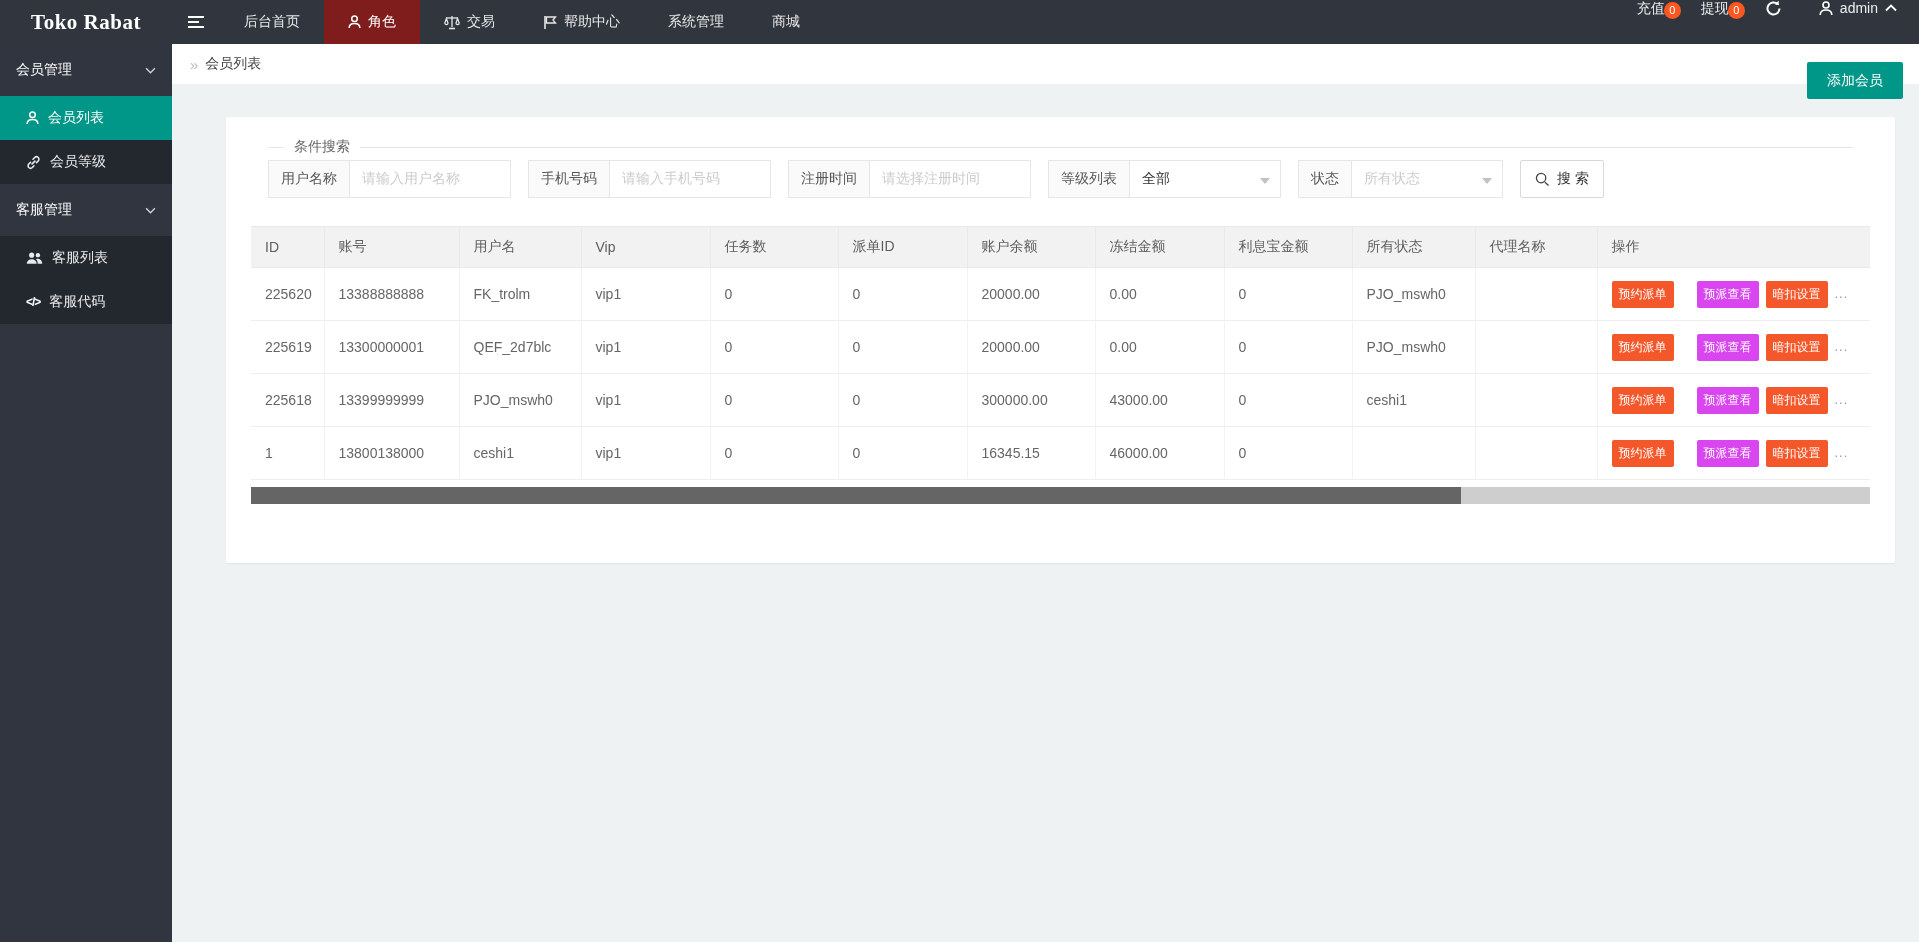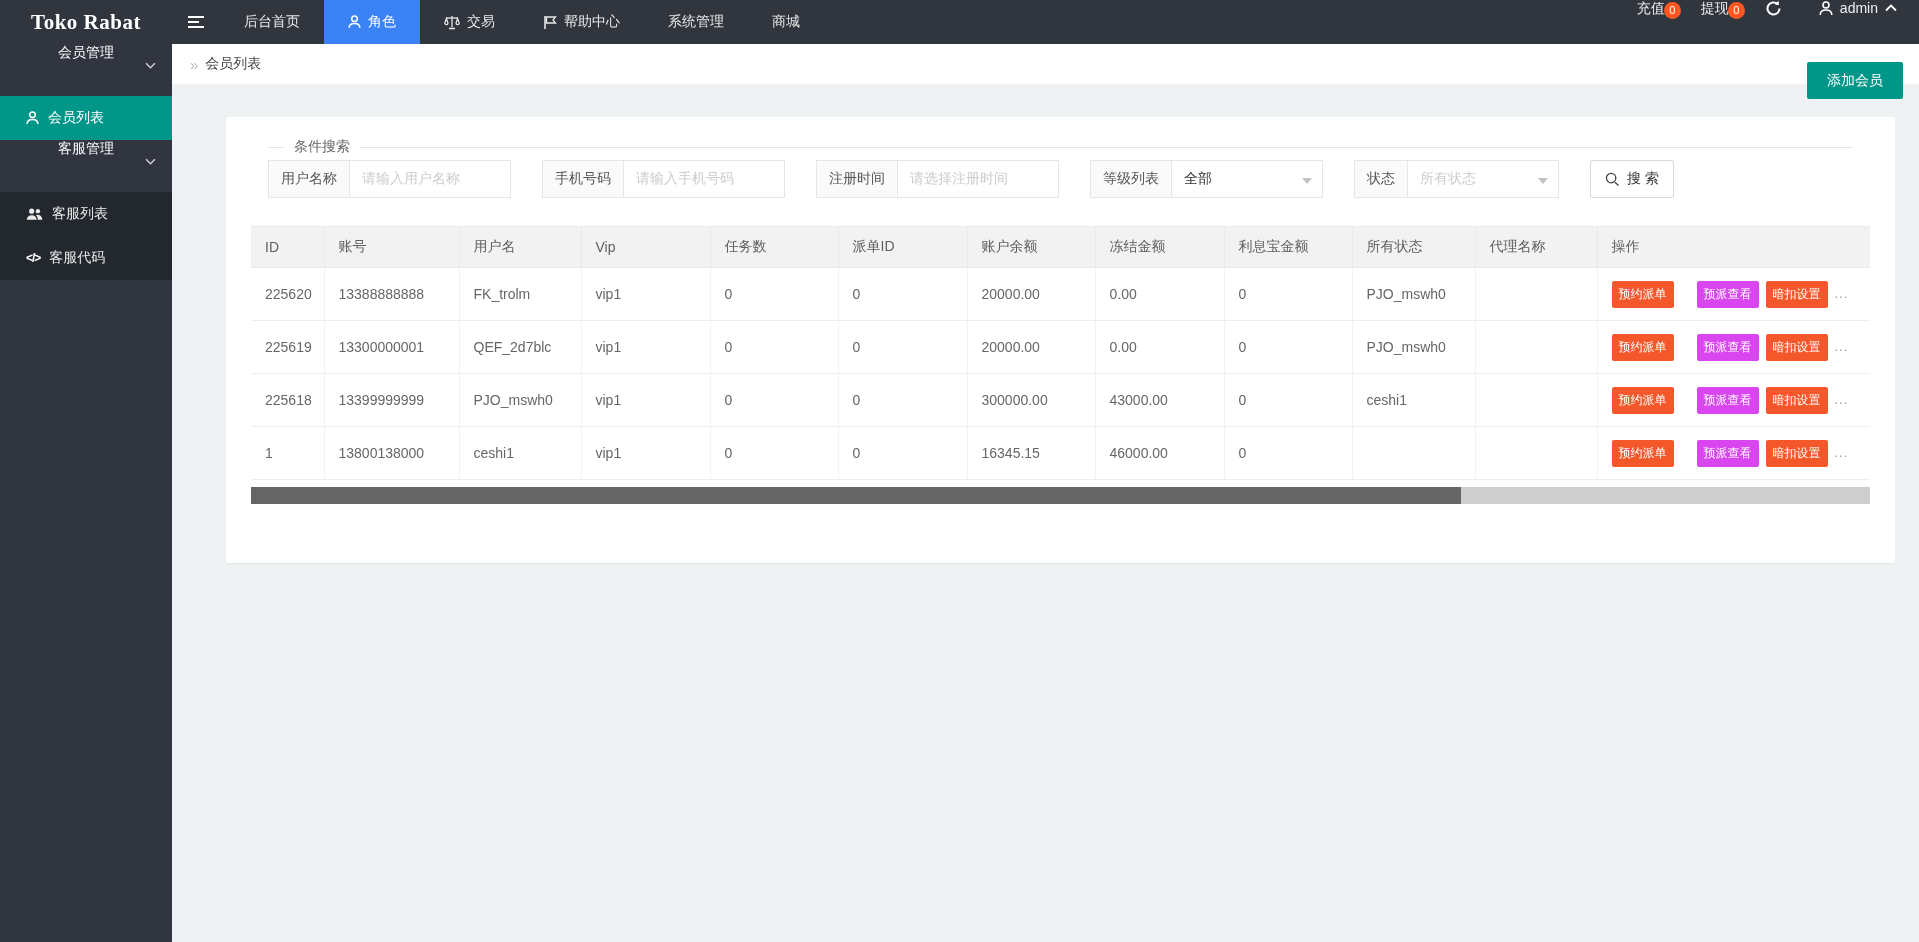--- a/index.html
+++ b/index.html
@@ -6,52 +6,52 @@
   html,body { width:1919px; height:942px; overflow:hidden;
     font-family:"Liberation Sans","DejaVu Sans",sans-serif; font-size:14px; background:#eff2f3; }
 
   
   .topbar { position:absolute; top:0; left:0; width:1919px; height:44px; background:#31353e; display:flex; align-items:stretch; z-index:20; }
   .logo { width:172px; display:flex; align-items:center; justify-content:center; color:#fff;
     font-family:"Liberation Serif","DejaVu Serif",serif; font-size:21px; font-weight:bold; letter-spacing:.5px; }
   .nav-toggle { width:48px; display:flex; align-items:center; justify-content:center; cursor:pointer; }
   .topnav-items { display:flex; align-items:stretch; }
   .nav-item { display:flex; align-items:center; gap:7px; padding:0 24px; color:#e8e8e8; font-size:14px; cursor:pointer; }
-  .nav-item.active { background:#3b82f6; color:#fff; }
+  .nav-item.active { background:#7f1d1d; color:#fff; }
   .topbar-right { margin-left:auto; display:flex; align-items:flex-start; }
   .tb-sep { width:1px; background:#3d414b; margin:0; }
   .tb-link { position:relative; display:flex; align-items:center; padding:0 18px; color:#eee; cursor:pointer; font-size:14px; }
   .badge { position:absolute; top:2px; right:2px; min-width:17px; height:17px; line-height:17px; text-align:center;
     background:#ff5722; color:#fff; font-size:11px; border-radius:9px; padding:0 4px; }
   .tb-user { display:flex; align-items:center; gap:7px; padding:0 22px 0 18px; color:#eee; cursor:pointer; }
   .icon { display:inline-flex; align-items:center; justify-content:center; line-height:0; }
 
   
   .sidebar { position:absolute; top:44px; left:0; bottom:0; width:172px; background:#313540; z-index:10; }
-  .side-group-title { height:52px; display:flex; align-items:center; padding:0 16px; color:#fbfbfb; font-size:14px; cursor:pointer;flex-direction:column; }
+  .side-group-title { height:52px; display:flex; align-items:center; padding:0 16px; color:#fbfbfb; font-size:14px; cursor:pointer; }
   .side-group-title .chev { margin-left:auto; }
   .side-item { height:44px; display:flex; align-items:center; gap:9px; padding:0 16px 0 26px; background:#23272e; color:#eaeaea; font-size:14px; cursor:pointer; }
   .side-item.active { background:#009688; color:#fff; }
   .code-glyph { font-size:12px; font-weight:bold; color:#fff; letter-spacing:-1px; }
 
   
   .main { position:absolute; left:172px; top:44px; right:0; bottom:0; background:#eff2f3; }
   .breadcrumb-bar { height:41px; background:#fff; border-bottom:1px solid #f2f2f2; display:flex; align-items:center; padding:0 18px; }
   .crumb-arrow { color:#bbb; font-size:15px; margin-right:7px; }
   .crumb-title { color:#444; font-size:14px; }
   .add-btn { position:absolute; top:18px; right:16px; width:96px; height:37px; background:#009688; color:#fff;
     border:none; border-radius:2px; font-size:14px; cursor:pointer; z-index:15; }
 
   .content { padding:32px 24px 0 54px; }
   .card { width:1669px; height:446px; background:#fff; border-radius:2px; box-shadow:0 1px 2px rgba(0,0,0,.05); padding:30px 25px 0 25px; position:relative; }
 
   
   .field-area { margin:0 17px 28px 17px; border-top:1px solid #e6e6e6; position:relative; padding-top:12px; }
   .legend { position:absolute; top:-10px; left:16px; background:#fff; padding:0 10px; color:#666; font-size:14px; }
-  .fields { display:flex; align-items:center; gap:31px; }
+  .fields { display:flex; align-items:center; gap:17px; }
   .fgroup { display:flex; align-items:stretch; height:38px; border:1px solid #e6e6e6; background:#fff; }
   .flabel { display:flex; align-items:center; padding:0 12px; background:#fafafa; border-right:1px solid #e6e6e6; color:#565656; white-space:nowrap; }
   .finput { border:none; outline:none; padding:0 12px; font-size:14px; color:#333; width:160px; font-family:Liberation Serif, serif; }
   .finput::placeholder { color:#ccc; }
   .fselect { position:relative; display:flex; align-items:center; padding:0 28px 0 12px; width:150px; cursor:pointer; }
   .fselect .selval { color:#333; }
   .fselect .selval.muted { color:#ccc; }
   .caret { position:absolute; right:10px; top:17px; width:0; height:0; border-left:5px solid transparent; border-right:5px solid transparent; border-top:6px solid #c2c2c2; }
   .search-btn { height:38px; padding:0 14px; background:#fff; border:1px solid #d9d9d9; border-radius:2px; display:flex; align-items:center; gap:7px;
     font-size:14px; color:#333; cursor:pointer; font-family:inherit; }
@@ -177,20 +177,32 @@
       </span>
     </div>
     <div class="side-item active">
       <span class="icon">
         <svg width="13" height="14" viewBox="0 0 14 15">
           <circle cx="7" cy="4" r="3" fill="none" stroke="currentColor" stroke-width="1.6"></circle>
           <path d="M1.2 14 C1.2 10.5 4 9 7 9 C10 9 12.8 10.5 12.8 14" fill="none" stroke="currentColor" stroke-width="1.6"></path>
         </svg>
       </span>
       <span>会员列表</span>
+    </div>
+    <div class="side-item">
+      <span class="icon">
+        <svg width="15" height="15" viewBox="0 0 16 16">
+          <g stroke="currentColor" stroke-width="1.7" fill="none" stroke-linecap="round">
+            <path d="M6.5 9.5 L9.5 6.5"></path>
+            <path d="M7.5 4.5 L9.3 2.7 a2.6 2.6 0 0 1 3.7 3.7 L11.2 8.2"></path>
+            <path d="M8.5 11.5 L6.7 13.3 a2.6 2.6 0 0 1-3.7-3.7 L4.8 7.8"></path>
+          </g>
+        </svg>
+      </span>
+      <span>会员等级</span>
     </div>
     <div class="side-group-title">
       <span>客服管理</span>
       <span class="icon chev">
         <svg width="11" height="7" viewBox="0 0 12 8">
           <polyline points="1,1.5 6,6.5 11,1.5" fill="none" stroke="#cfd3d8" stroke-width="1.6"></polyline>
         </svg>
       </span>
     </div>
     <div class="side-item">

